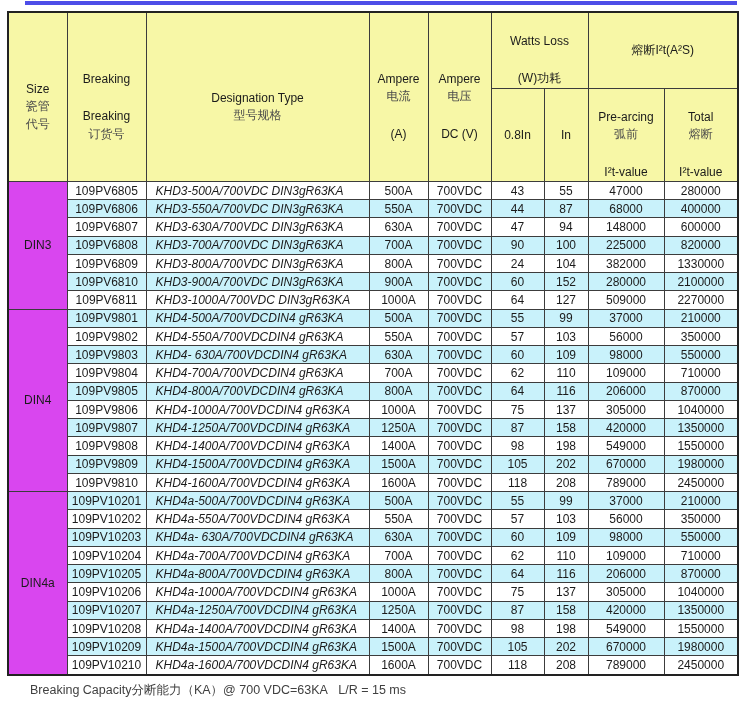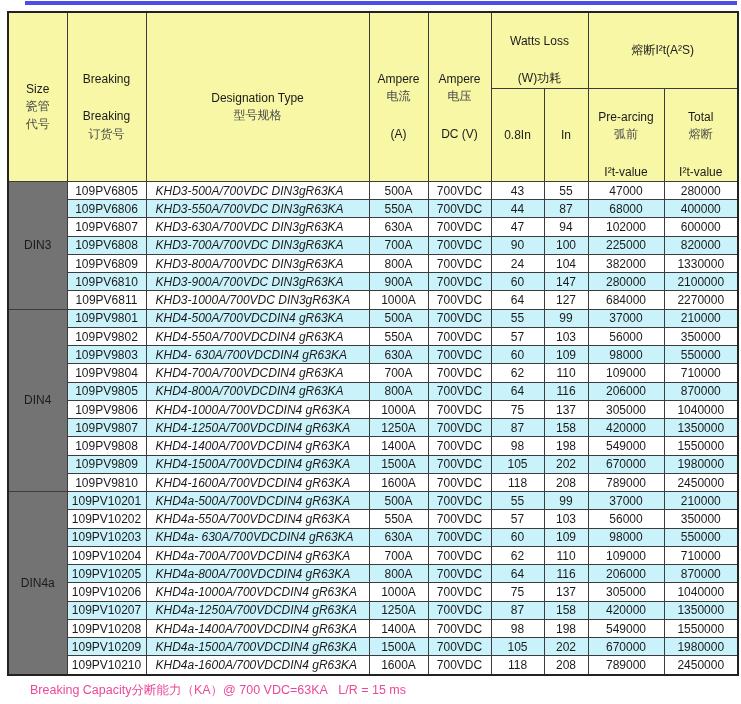--- a/index.html
+++ b/index.html
@@ -24,22 +24,22 @@
     font-size:12px;overflow:hidden;white-space:nowrap;
   }
   thead th{background:var(--header-bg);font-weight:normal;line-height:1.5;}
   tr.h1{height:42px;}
   tr.h2{height:59px;}
   .hline{line-height:1.45;margin-top:20px;}
   .cjk{color:#4a4a4a;line-height:1.45;}
   tbody td{font-size:12px;color:#1b1b1b;}
   td.left{text-align:left;padding-left:9px;font-style:italic;}
   tr.alt td{background:var(--alt-bg);}
-  td.size-cell, tr.alt td.size-cell{background:#737373;}
-  .footer{position:absolute;left:30px;top:682px;font-size:12.5px;color:#ec4899;white-space:pre;}
+  td.size-cell, tr.alt td.size-cell{background:#d946ef;}
+  .footer{position:absolute;left:30px;top:682px;font-size:12.5px;color:#404040;white-space:pre;}
 </style>
 </head>
 <body>
 
 <div class="accent-line"></div>
 
 <table class="spec">
   <colgroup>
     <col style="width:59px">
       <col style="width:79px">
@@ -120,21 +120,21 @@
         <td>68000</td>
         <td>400000</td>
       </tr>
       <tr>
         <td>109PV6807</td>
         <td class="left">KHD3-630A/700VDC DIN3gR63KA</td>
         <td>630A</td>
         <td>700VDC</td>
         <td>47</td>
         <td>94</td>
-        <td>102000</td>
+        <td>148000</td>
         <td>600000</td>
       </tr>
       <tr class="alt">
         <td>109PV6808</td>
         <td class="left">KHD3-700A/700VDC DIN3gR63KA</td>
         <td>700A</td>
         <td>700VDC</td>
         <td>90</td>
         <td>100</td>
         <td>225000</td>
@@ -149,32 +149,32 @@
         <td>104</td>
         <td>382000</td>
         <td>1330000</td>
       </tr>
       <tr class="alt">
         <td>109PV6810</td>
         <td class="left">KHD3-900A/700VDC DIN3gR63KA</td>
         <td>900A</td>
         <td>700VDC</td>
         <td>60</td>
-        <td>147</td>
+        <td>152</td>
         <td>280000</td>
         <td>2100000</td>
       </tr>
       <tr>
         <td>109PV6811</td>
         <td class="left">KHD3-1000A/700VDC DIN3gR63KA</td>
         <td>1000A</td>
         <td>700VDC</td>
         <td>64</td>
         <td>127</td>
-        <td>684000</td>
+        <td>509000</td>
         <td>2270000</td>
       </tr>
       <tr class="alt">
         <td rowspan="10" class="size-cell">DIN4</td>
         <td>109PV9801</td>
         <td class="left">KHD4-500A/700VDCDIN4 gR63KA</td>
         <td>500A</td>
         <td>700VDC</td>
         <td>55</td>
         <td>99</td>

